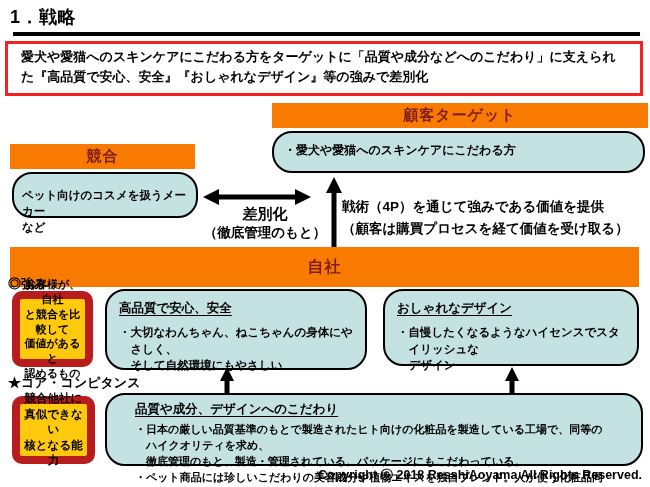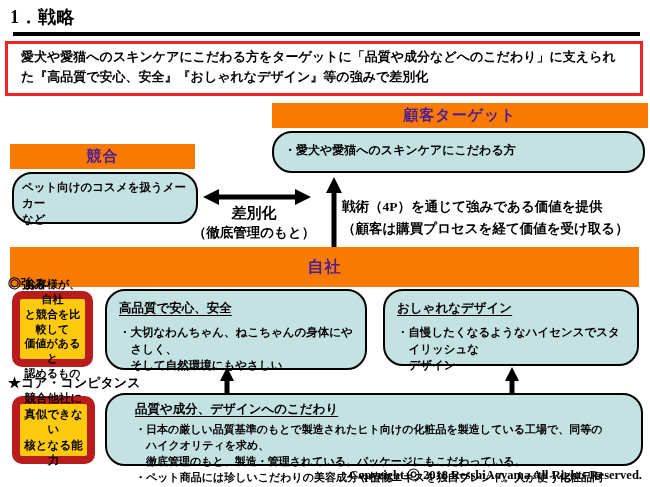--- a/index.html
+++ b/index.html
@@ -1,59 +1,59 @@
 <!DOCTYPE html>
 <html style="--orange: #F87A00; --blue: #C5E2E3; --yellow: #FFC90E; --red: #F32121;"><head>
 <meta charset="utf-8">
 <style>
   html,body{margin:0;padding:0;background:#fff;}
   .canvas{
     position:relative;width:650px;height:487px;background:#fff;overflow:hidden;
-    font-family:Liberation Serif, serif;
+    font-family:Liberation Sans, sans-serif;
     font-weight:bold;color:#000;
   }
   .abs{position:absolute;box-sizing:border-box;}
   .title{left:10px;top:5px;font-size:18px;letter-spacing:.5px;}
   .title-underline{left:13px;top:32px;width:627px;height:4px;background:#000;}
   .summary-box{
     left:5px;top:41px;width:638px;height:55px;
     border:3px solid var(--red);background:#fff;
     padding:3px 13px;font-size:13px;line-height:1.5;
   }
   .hdr{
-    background:var(--orange);color:#4c1d95;
+    background:var(--orange);color:#7f1d1d;
     display:flex;align-items:center;justify-content:center;
     font-size:15px;letter-spacing:1px;
   }
   .customer-hdr{left:272px;top:103px;width:376px;height:25px;}
   .competitor-hdr{left:10px;top:144px;width:185px;height:25px;}
   .own-hdr{left:10px;top:247px;width:629px;height:40px;font-size:16px;}
   .bbox{
     background:var(--blue);border:2px solid #000;border-radius:20px;
   }
   .customer-box{left:272px;top:131px;width:373px;height:42px;padding:9px 10px;font-size:12px;}
-  .competitor-box{left:12px;top:172px;width:186px;height:52px;padding:5px 8px;font-size:11.5px;line-height:1.4;white-space:pre-line;}
+  .competitor-box{left:12px;top:172px;width:186px;height:46px;padding:13px 8px;font-size:11.5px;line-height:1.4;white-space:pre-line;}
   .ybox{
     background:var(--yellow);border:8px solid #b91c1c;border-radius:10px;
     display:flex;align-items:center;justify-content:center;text-align:center;
     white-space:pre-line;line-height:1.35;
   }
   .strengths-def{left:12px;top:291px;width:81px;height:76px;font-size:11px;}
   .core-def{left:12px;top:396px;width:83px;height:68px;font-size:11.5px;}
   .small-label{font-size:13px;}
   .strengths-label{left:8px;top:275px;}
   .core-label{left:8px;top:374px;}
   .strength1{left:105px;top:289px;width:262px;height:81px;padding:9px 12px;}
   .strength2{left:383px;top:289px;width:256px;height:77px;padding:9px 12px;}
   .core-box{left:105px;top:393px;width:538px;height:73px;padding:6px 28px;}
   .box-title{font-size:12.5px;text-decoration:underline;text-underline-offset:3px;margin-bottom:7px;}
   .core-box .box-title{margin-bottom:4px;}
   .bullet{font-size:11.5px;padding-left:1em;text-indent:-1em;white-space:pre-line;line-height:1.45;}
   .core-box .bullet{font-size:11px;line-height:1.45;}
-  .diff-label{left:178px;top:204px;width:152px;text-align:center;line-height:1.3;}
+  .diff-label{left:189px;top:204px;width:152px;text-align:center;line-height:1.3;}
   .diff-line1{font-size:15px;}
   .diff-line2{font-size:13.5px;}
   .tactics-label{left:342px;top:196px;width:308px;font-size:13.5px;line-height:1.62;}
   .copyright{right:8px;top:467px;font-size:12.5px;}
   .arrows{left:0;top:0;width:650px;height:487px;pointer-events:none;}
 </style>
 </head>
 <body>
 
 <div class="canvas">

